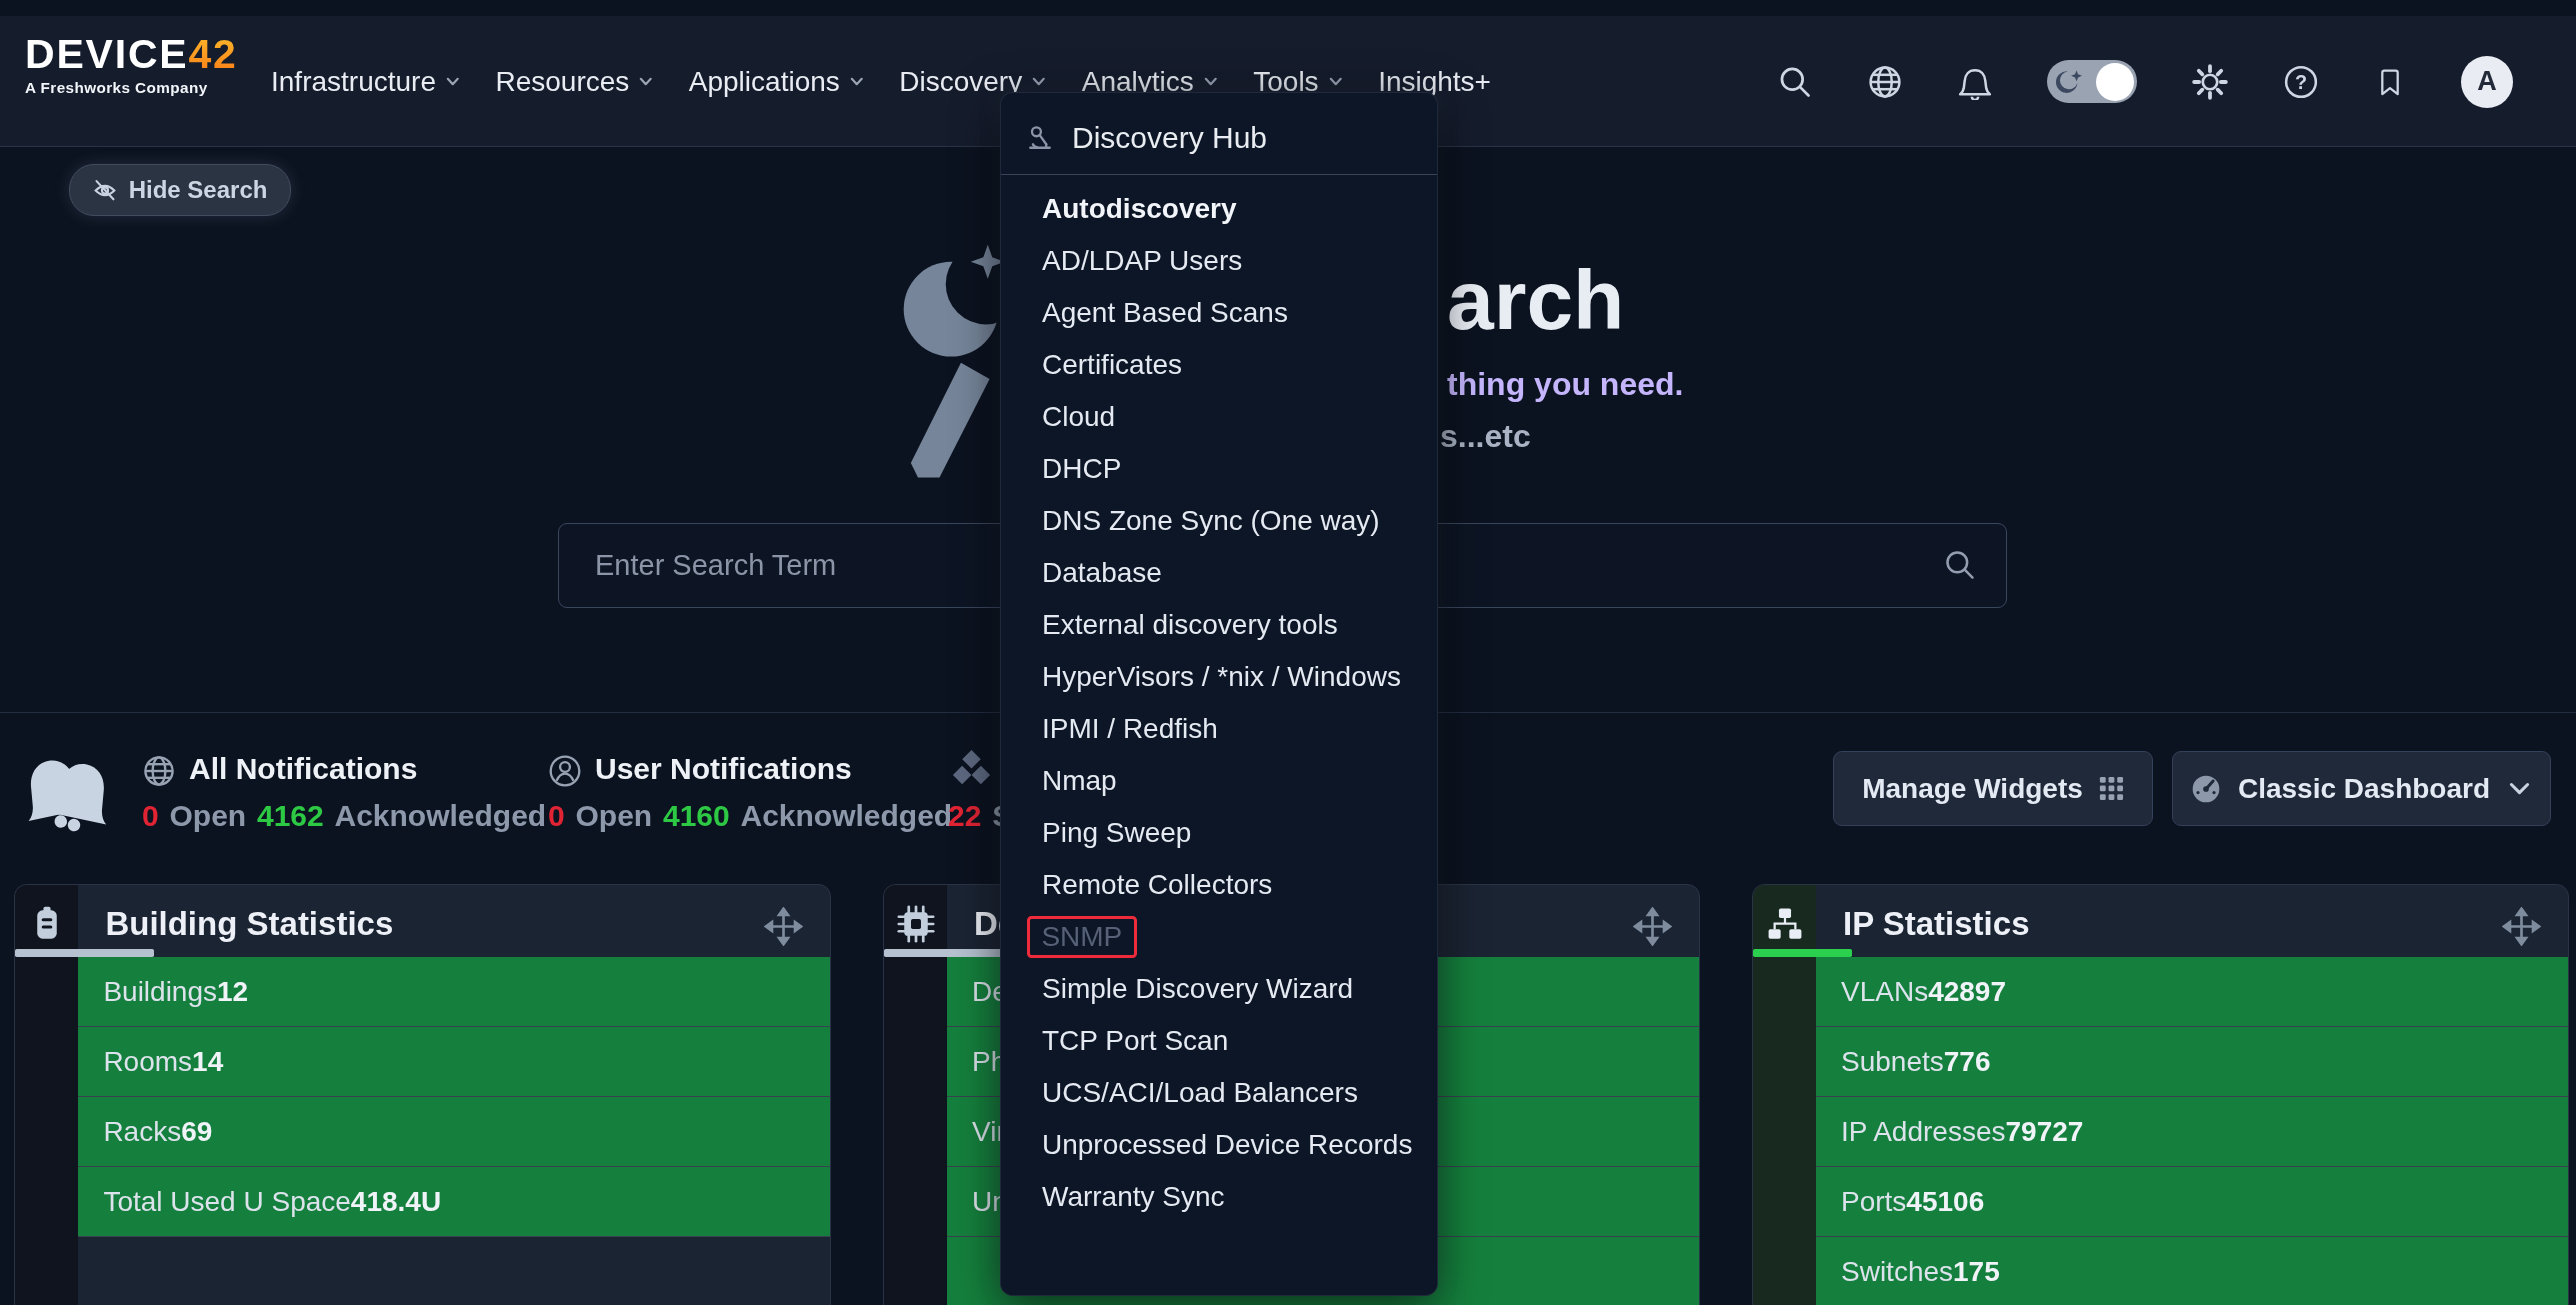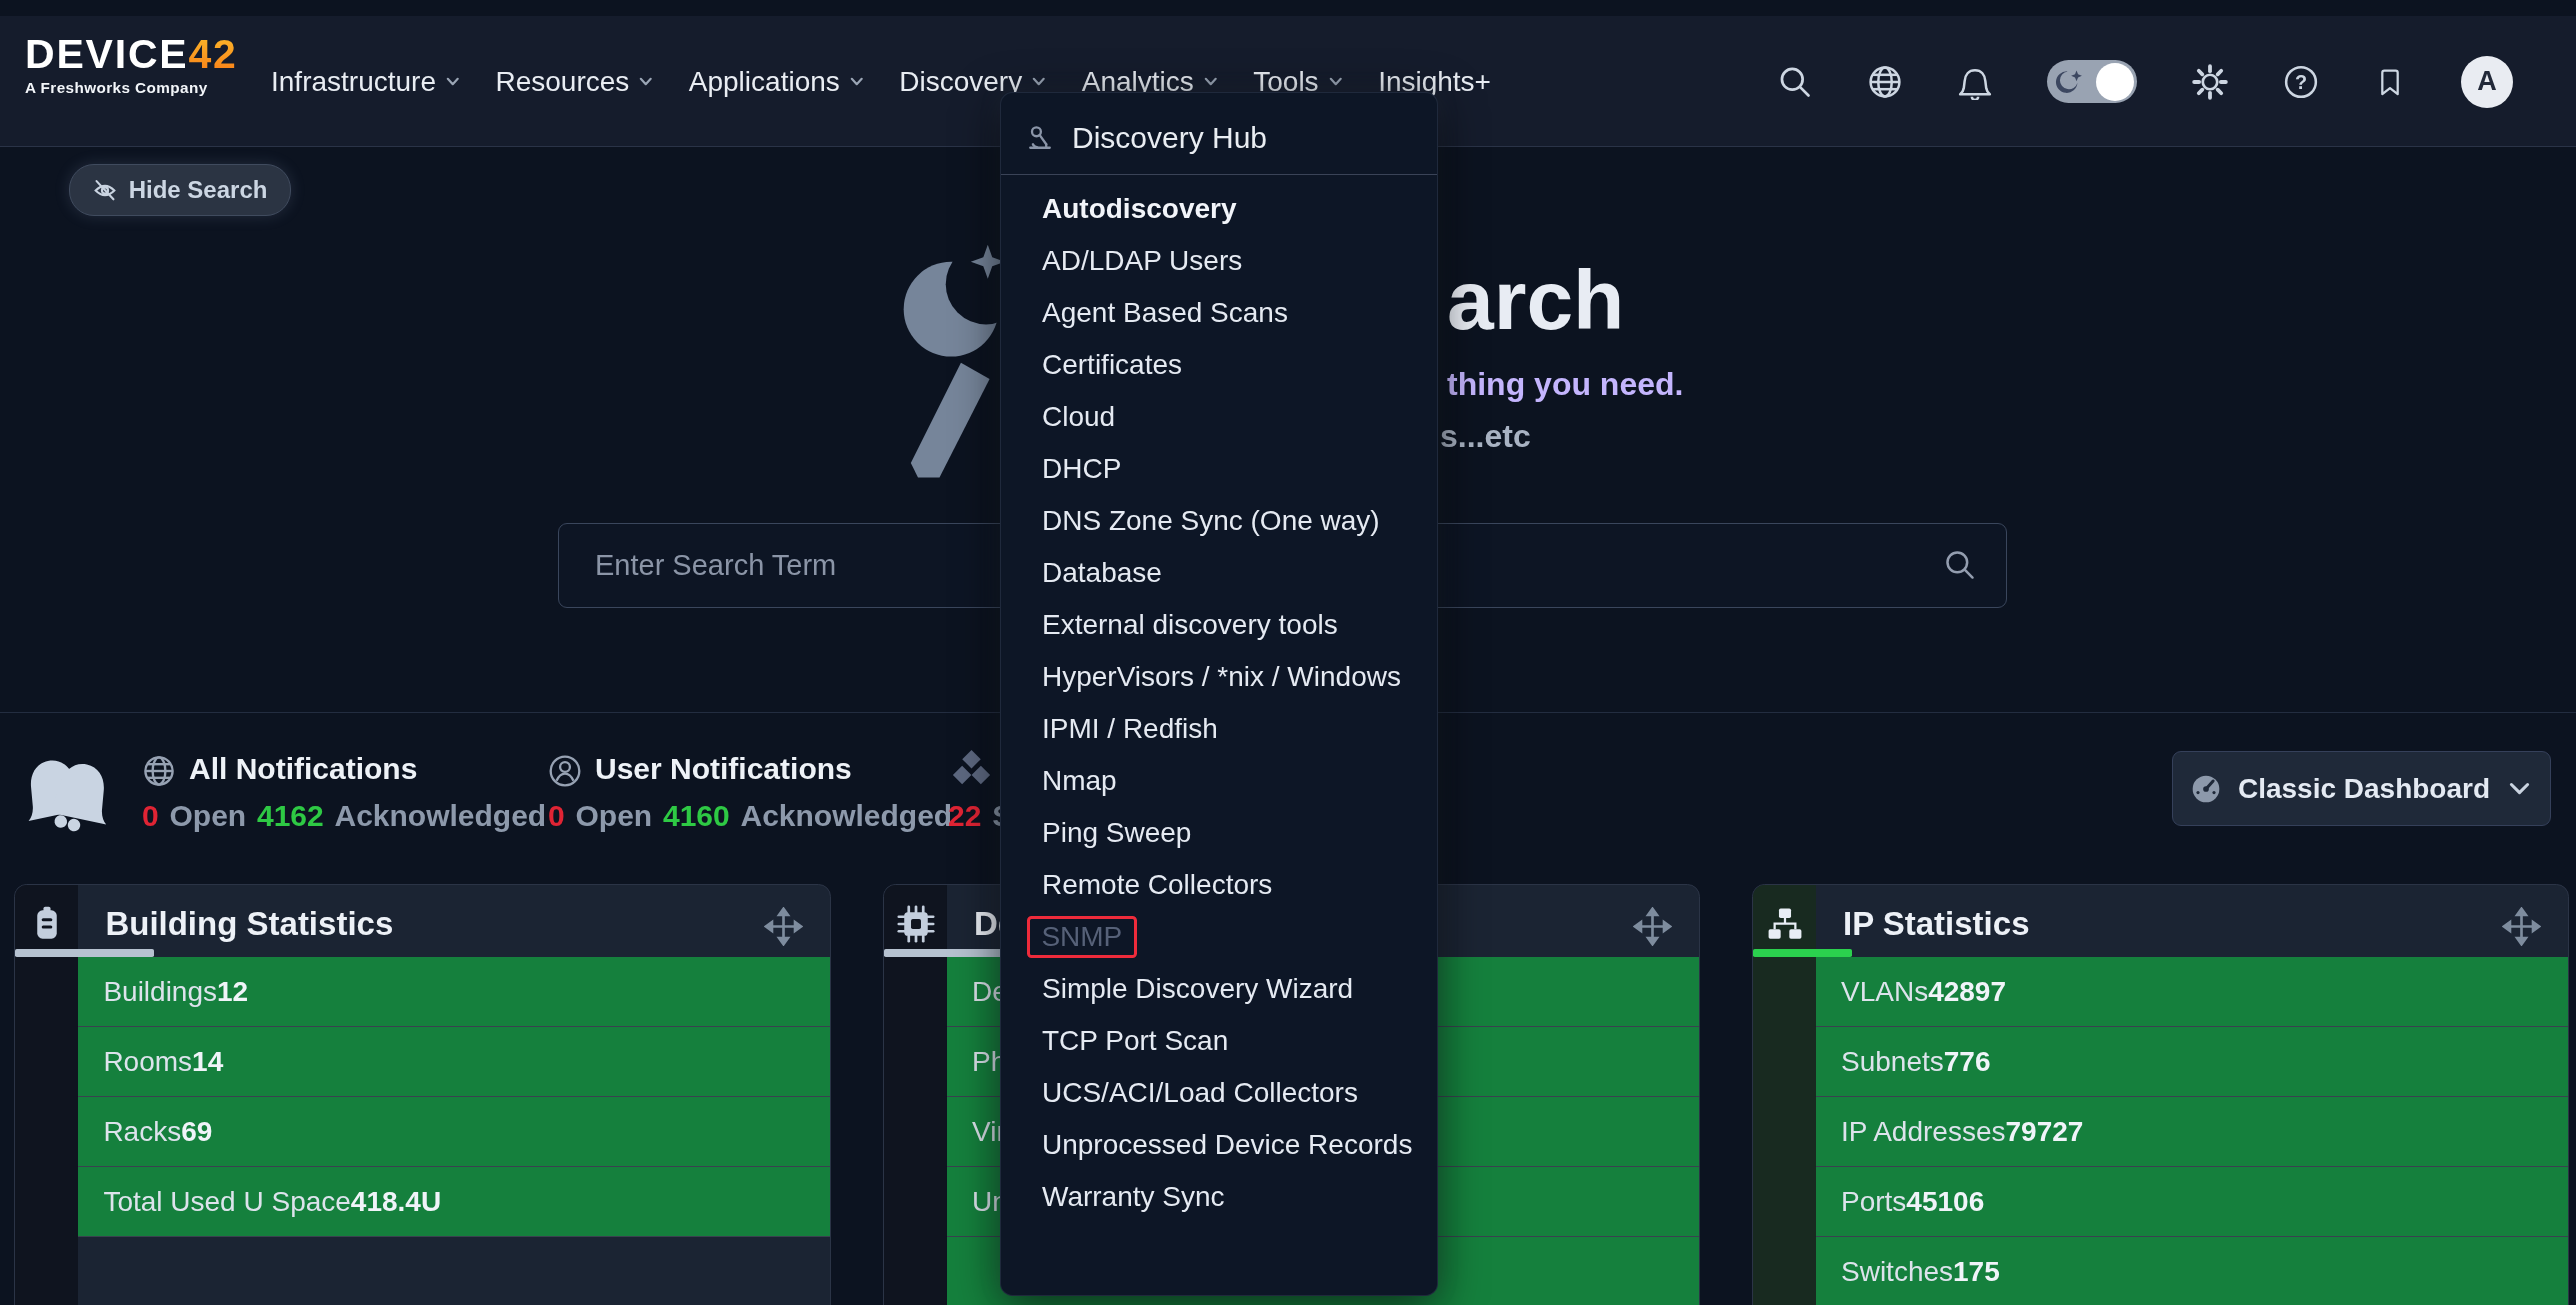--- a/index.html
+++ b/index.html
@@ -266,20 +266,34 @@
       <svg class="nicon" style="top:34px;left:1.8px;" width="43" height="43" viewBox="0 0 46 46" fill="#5d6880">
           <rect x="16" y="6" width="14" height="14" transform="rotate(45 23 13)"></rect>
           <rect x="6" y="23" width="14" height="14" transform="rotate(45 13 30)"></rect>
           <rect x="26" y="23" width="14" height="14" transform="rotate(45 33 30)"></rect>
         </svg>
       <div class="ncounts">
         <span class="red">22</span><span class="dim">S</span>
       </div>
     </div>
 
+    <div class="btn" style="left:1833px;width:320px;">
+      <span>Manage Widgets</span>
+      <svg width="25" height="25" viewBox="0 0 28 28" fill="#97a2b3">
+          <rect x="1" y="1" width="6.5" height="6.5" rx="1.5"></rect>
+          <rect x="10.7" y="1" width="6.5" height="6.5" rx="1.5"></rect>
+          <rect x="20.4" y="1" width="6.5" height="6.5" rx="1.5"></rect>
+          <rect x="1" y="10.7" width="6.5" height="6.5" rx="1.5"></rect>
+          <rect x="10.7" y="10.7" width="6.5" height="6.5" rx="1.5"></rect>
+          <rect x="20.4" y="10.7" width="6.5" height="6.5" rx="1.5"></rect>
+          <rect x="1" y="20.4" width="6.5" height="6.5" rx="1.5"></rect>
+          <rect x="10.7" y="20.4" width="6.5" height="6.5" rx="1.5"></rect>
+          <rect x="20.4" y="20.4" width="6.5" height="6.5" rx="1.5"></rect>
+        </svg>
+    </div>
 
     <div class="btn" style="left:2172px;width:379px;">
       <svg width="32" height="32" viewBox="0 0 36 36">
           <circle cx="18" cy="18" r="15" fill="#8d99ab"></circle>
           <line x1="18" y1="18" x2="26" y2="9" stroke="#1f2939" stroke-width="3.4" stroke-linecap="round"></line>
           <circle cx="18" cy="18" r="3.2" fill="#1f2939"></circle>
           <circle cx="9" cy="22" r="1.8" fill="#1f2939"></circle>
           <circle cx="27" cy="22" r="1.8" fill="#1f2939"></circle>
         </svg>
       <span>Classic Dashboard</span>
@@ -487,21 +501,21 @@
         <li class="disabled">
           <span class="snmp-box" style="border-color: rgb(238, 43, 59);"><span>SNMP</span></span>
         </li>
         <li>
           <span>Simple Discovery Wizard</span>
         </li>
         <li>
           <span>TCP Port Scan</span>
         </li>
         <li>
-          <span>UCS/ACI/Load Collectors</span>
+          <span>UCS/ACI/Load Balancers</span>
         </li>
         <li>
           <span>Unprocessed Device Records</span>
         </li>
         <li>
           <span>Warranty Sync</span>
         </li>
       </ul>
   </div>
 

